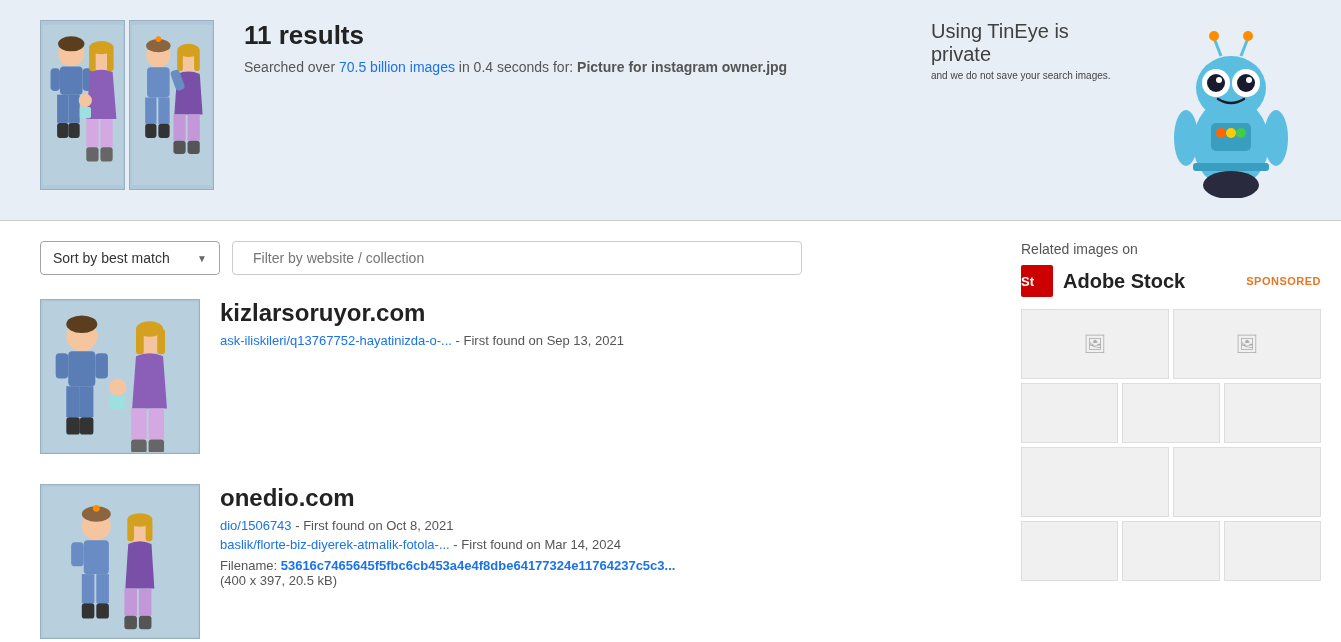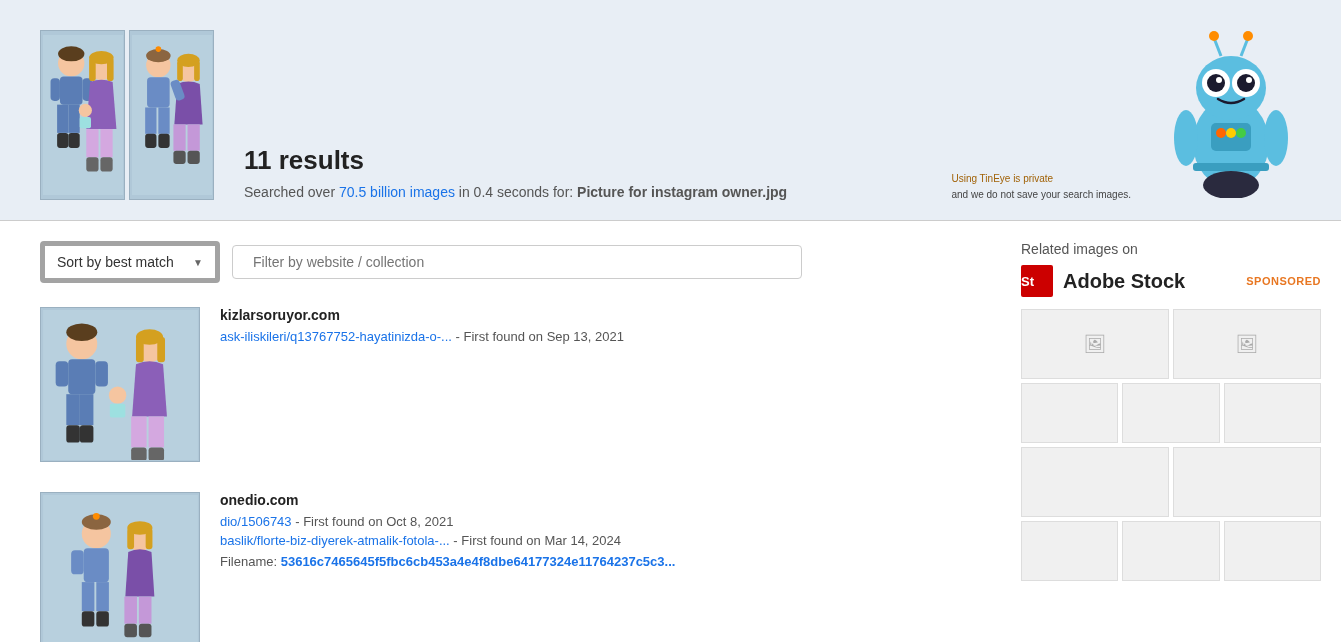--- a/index.html
+++ b/index.html
@@ -3,21 +3,21 @@
   <meta charset="utf-8">
   <style>
     * { box-sizing: border-box; margin: 0; padding: 0; }
     body { font-family: Arial, sans-serif; background: #fff; color: #333; font-size: 14px; }
 
     
     .header-section {
       background: #e8eef5;
       padding: 20px 40px;
       display: flex;
-      align-items: flex-end;
+      align-items: flex-start;
       gap: 30px;
       min-height: 200px;
     }
     .header-image-container {
       display: flex;
       gap: 4px;
     }
     .header-image-box {
       width: 85px;
       height: 170px;
@@ -50,23 +50,23 @@
       text-decoration: none;
     }
     .header-subtitle strong {
       font-weight: bold;
     }
     .header-privacy {
       max-width: 200px;
       text-align: left;
     }
     .header-privacy a {
-      color: #a16207;
+      color: #404040;
       text-decoration: none;
-      font-size: 10px;
+      font-size: 20px;
     }
     .header-privacy p {
       font-size: 10px;
       color: #444;
       margin-top: 4px;
     }
     .robot-icon {
       width: 140px;
       height: 180px;
       display: flex;
@@ -96,21 +96,21 @@
     
     .filter-bar {
       display: flex;
       gap: 12px;
       margin-bottom: 24px;
       align-items: center;
     }
     .sort-dropdown {
       display: flex;
       align-items: center;
-      border: 5px solid #a3a3a3;
+      border: 1px solid #a3a3a3;
       border-radius: 4px;
       padding: 8px 12px;
       background: #fff;
       cursor: pointer;
       gap: 8px;
       min-width: 180px;
       font-size: 14px;
     }
     .sort-dropdown .chevron {
       margin-left: auto;
@@ -146,21 +146,21 @@
       overflow: hidden;
     }
     .result-thumb svg {
       width: 155px;
       height: 150px;
     }
     .result-info {
       flex: 1;
     }
     .result-domain {
-      font-size: 14px;
+      font-size: 24px;
       font-weight: bold;
       color: #222;
       margin-bottom: 6px;
     }
     .result-link {
       color: #1a73e8;
       text-decoration: none;
       font-size: 13px;
       word-break: break-all;
     }
@@ -470,20 +470,21 @@
         </div>
         <div class="result-row">
           <a href="#" class="result-link">baslik/florte-biz-diyerek-atmalik-fotola-...</a>
           <span class="result-date"> - </span>
           <span class="result-date">First found on Mar 14, 2024</span>
         </div>
         <div class="result-filename">
           <span>Filename:</span>
           <a href="#" class="result-link">53616c7465645f5fbc6cb453a4e4f8dbe64177324e11764237c5c3...</a>
         </div>
+        <div class="result-meta">(400 x 397, 20.5 kB)</div>
       </div>
     </div>
 
   </div>
 
   <div class="sidebar-column">
     <div class="sidebar-title">Related images on</div>
 
     <div class="adobe-stock-header">
       <div class="adobe-st-logo">

